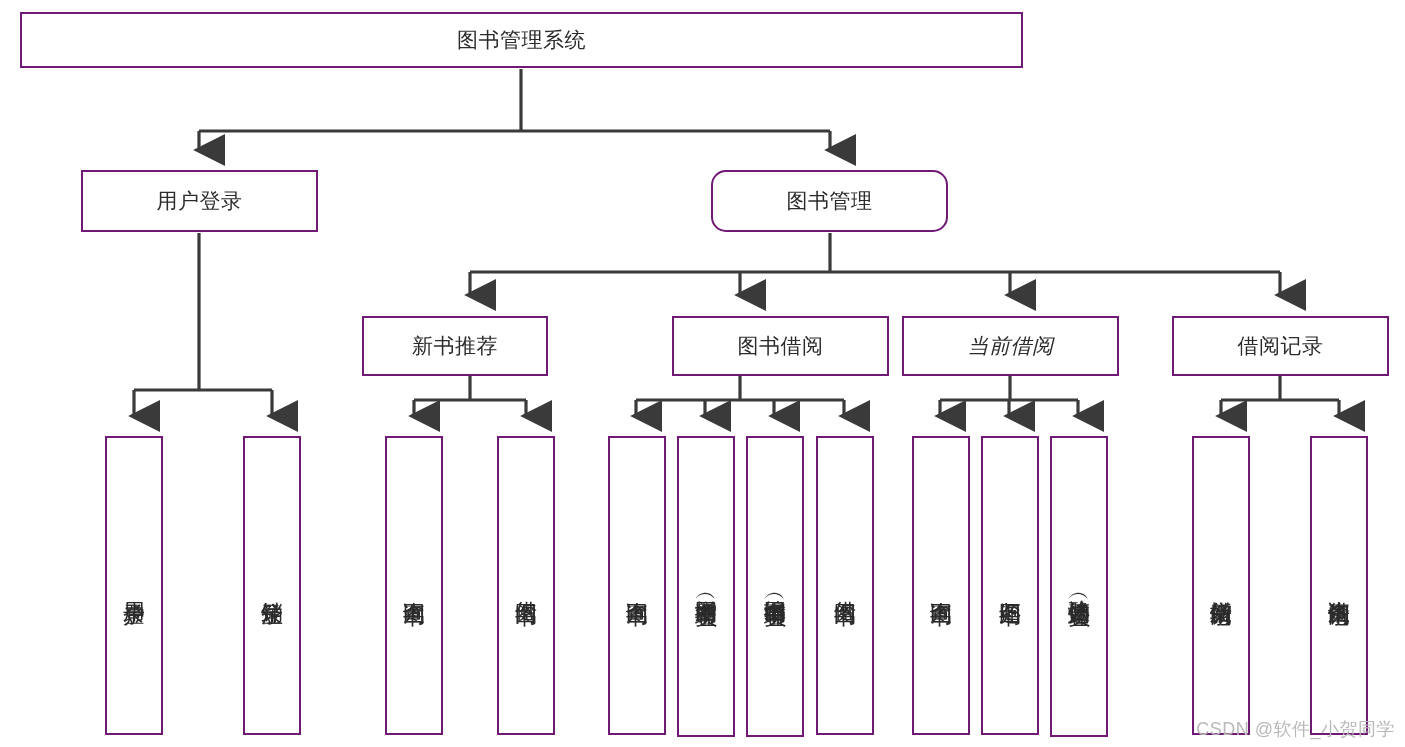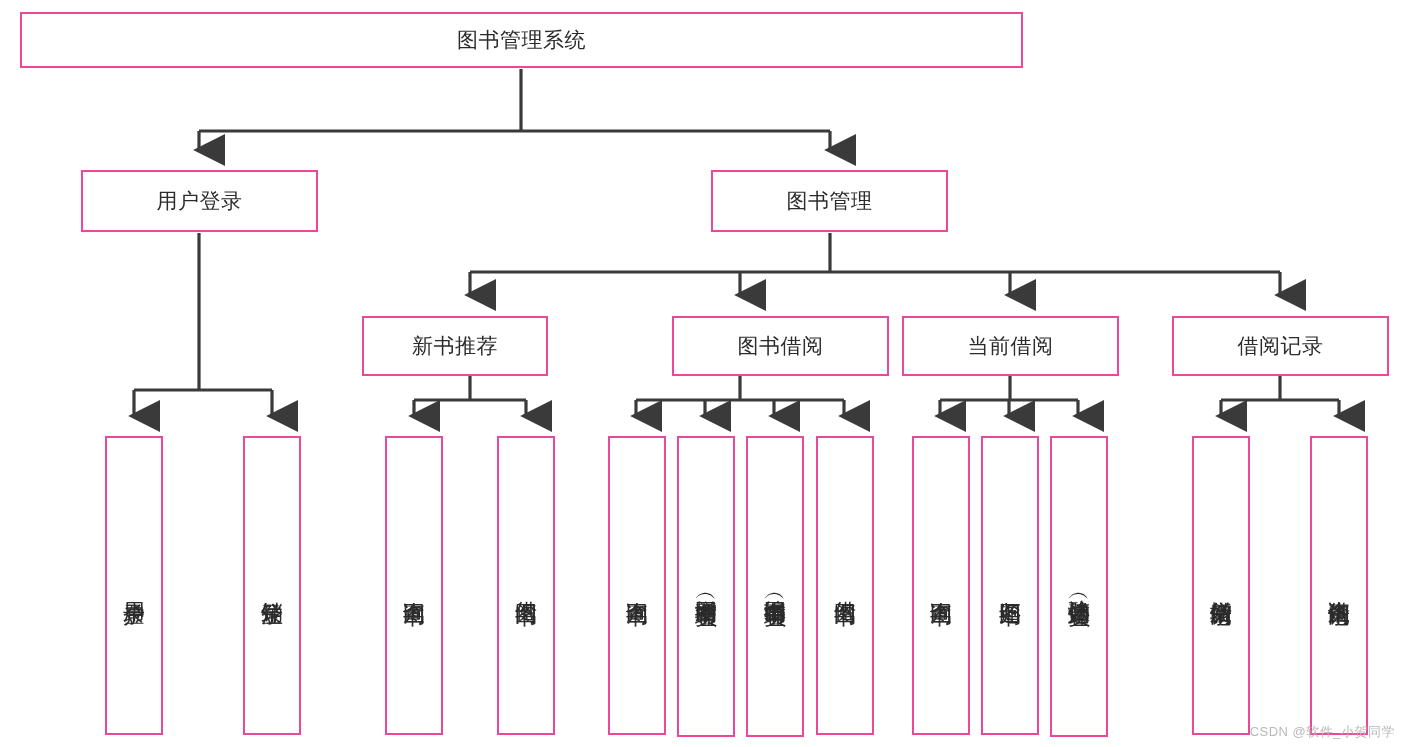--- a/index.html
+++ b/index.html
@@ -21,21 +21,21 @@
     position: absolute;
     left: 0;
     top: 0;
     width: 1405px;
     height: 747px;
     pointer-events: none;
   }
   .node {
     position: absolute;
     box-sizing: border-box;
-    border: 2px solid #ec4899;
+    border: 2px solid #701a75;
     background: #ffffff;
     display: flex;
     align-items: center;
     justify-content: center;
     color: #2b2b2b;
     line-height: 1.18;
   }
   .node.horiz {
     font-size: 21px;
     letter-spacing: 0.5px;
@@ -53,21 +53,21 @@
     writing-mode: vertical-rl;
     text-orientation: upright;
     display: block;
     text-align: center;
     white-space: nowrap;
   }
   #watermark {
     position: absolute;
     right: 10px;
     bottom: 6px;
-    font-size: 13px;
+    font-size: 18px;
     color: #b9b9b9;
     letter-spacing: 0.5px;
     white-space: nowrap;
   }
 </style>
 </head>
 <body>
 
 <div id="canvas">
 
@@ -117,25 +117,25 @@
       <path d="M 1280 376 L 1280 400"></path>
       <path d="M 1221 400 L 1339 400"></path>
       <path d="M 1221 400 L 1221 416" marker-end="url(#arrow)"></path>
       <path d="M 1339 400 L 1339 416" marker-end="url(#arrow)"></path>
     </g>
   </svg>
 
   <div class="node horiz" style="left:20px; top:12px; width:1003px; height:56px;">图书管理系统</div>
 
   <div class="node horiz" style="left:81px; top:170px; width:237px; height:62px;">用户登录</div>
-  <div class="node horiz" style="left:711px; top:170px; width:237px; height:62px;">图书管理</div>
+  <div class="node horiz" style="left:711px; top:170px; width:237px; height:62px;border-radius:15px;">图书管理</div>
 
   <div class="node horiz" style="left:362px; top:316px; width:186px; height:60px;">新书推荐</div>
   <div class="node horiz" style="left:632px; top:316px; width:217px; height:60px;margin-left:40px;">图书借阅</div>
-  <div class="node horiz" style="left:902px; top:316px; width:217px; height:60px;">当前借阅</div>
+  <div class="node horiz" style="left:902px; top:316px; width:217px; height:60px;font-style:italic;">当前借阅</div>
   <div class="node horiz" style="left:1172px; top:316px; width:217px; height:60px;">借阅记录</div>
 
   <div class="node vert" style="left:105px; top:436px; width:58px; height:299px;">
       <span>用户登录</span>
     </div>
   <div class="node vert" style="left:243px; top:436px; width:58px; height:299px;">
       <span>注销登录</span>
     </div>
 
   <div class="node vert" style="left:385px; top:436px; width:58px; height:299px;">

